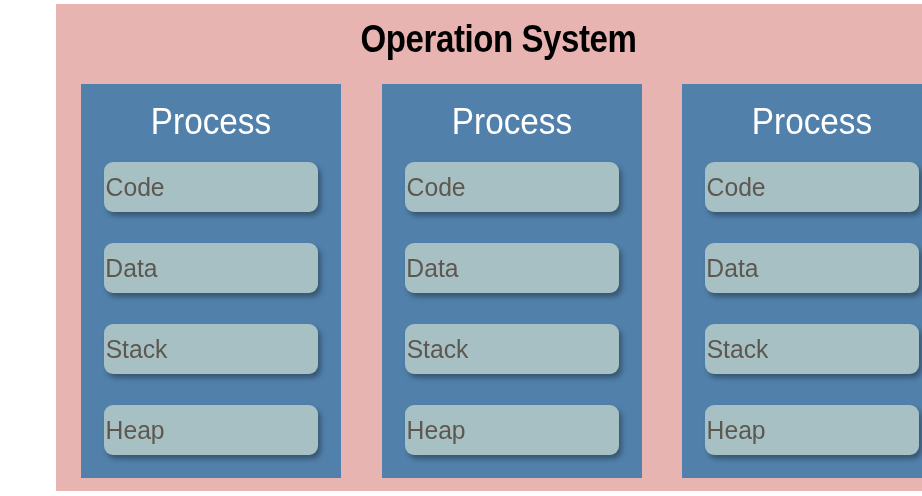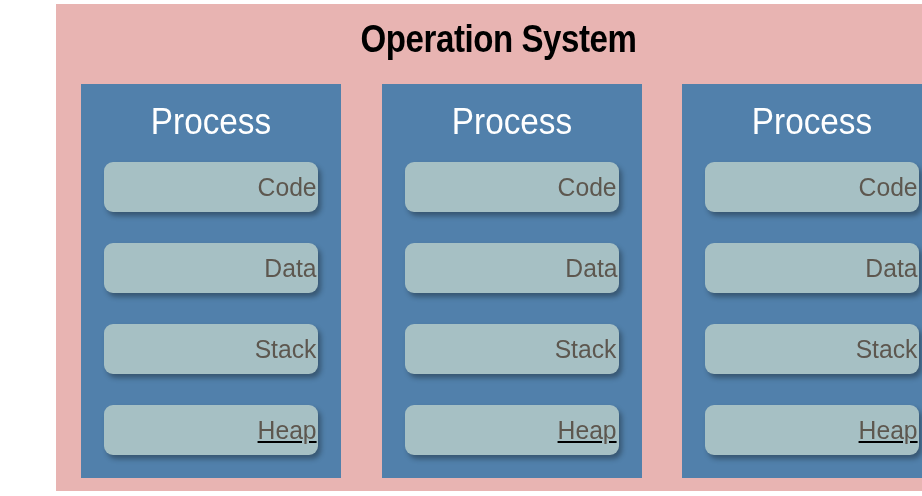--- a/index.html
+++ b/index.html
@@ -94,26 +94,25 @@
 
   .segment {
     position: relative;
     height: 50px;
     margin-bottom: 31px;
     background: #a6c0c4;
     border-radius: 9px;
     box-shadow: 3px 4px 5px rgba(22, 30, 38, 0.42);
     display: flex;
     align-items: center;
-    justify-content: flex-end;
+    justify-content: flex-start;
   }
 
   .segment:last-child {
     margin-bottom: 0;
-    text-decoration: underline;
   }
 
   .segment-label {
     font-family: "Liberation Sans", sans-serif;
     font-weight: normal;
     font-size: 26px;
     line-height: 30px;
     color: #5d574f;
     transform: scaleX(0.95);
     white-space: nowrap;

